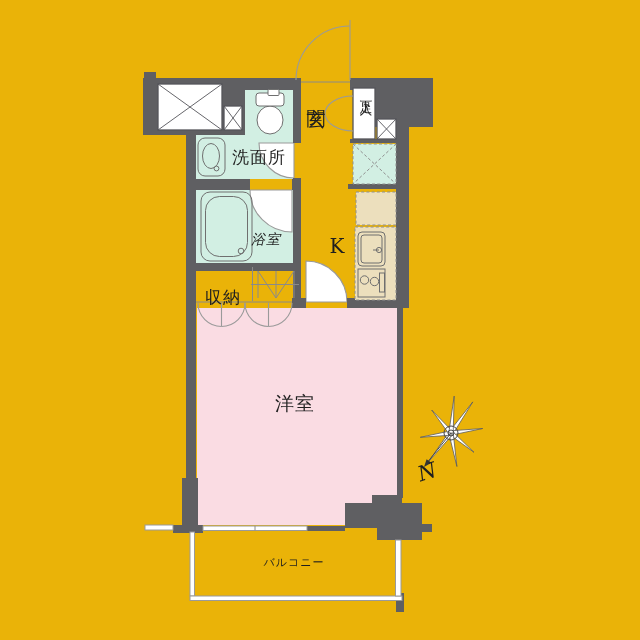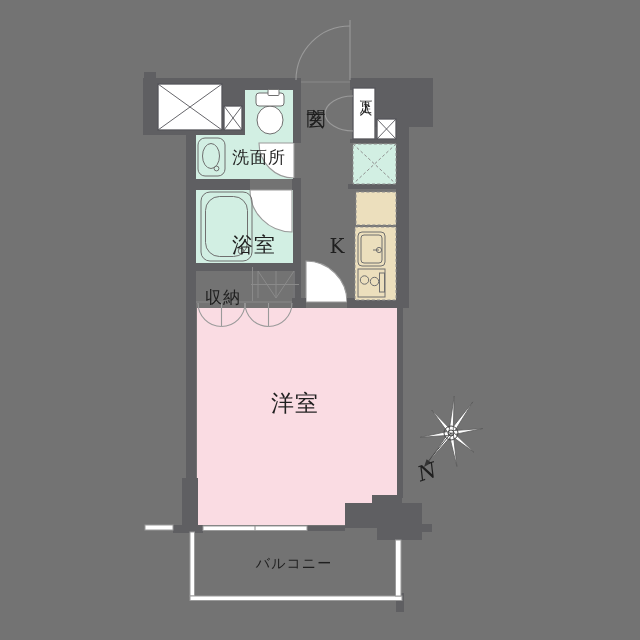--- a/index.html
+++ b/index.html
@@ -1,17 +1,17 @@
 <!DOCTYPE html>
 <html style="--wall: #5f5f62; --mint: #d2efe3; --pink: #fadce3; --beige: #ecdfbd;"><head>
 <meta charset="utf-8">
 <title>Floor Plan</title>
 <style>
   html,body{margin:0;padding:0;background:#fff;}
-  .stage{position:relative;width:640px;height:640px;background:#737373;overflow:hidden;
+  .stage{position:relative;width:640px;height:640px;background:#eab308;overflow:hidden;
          font-family:"DejaVu Serif","Liberation Serif",serif;}
   .stage svg{position:absolute;left:0;top:0;}
   
   .wall{fill:var(--wall,#5f5f62);}
   .mint{fill:var(--mint,#d2efe3);}
   .pink{fill:var(--pink,#fadce3);}
   .sector{fill:#fff;stroke:#9a9a9a;stroke-width:1.1;}
   .ln{stroke:#9a9a9a;stroke-width:1.1;fill:none;}
   .thin{stroke:#8a8a8a;stroke-width:1;fill:none;}
   .fx{stroke:#6f6f6f;stroke-width:1;fill:none;}
@@ -24,25 +24,25 @@
   .bal{fill:#fff;stroke:#9a9a9a;stroke-width:1;}
   .cmp{stroke:#5a5a5a;stroke-width:0.8;fill:#fff;}
   .cmpl{stroke:#4a4a4a;stroke-width:1;fill:none;}
   
   .lbl{position:absolute;color:#1f1f1f;white-space:nowrap;}
   .lbl.c{text-align:center;}
   .vert{writing-mode:vertical-rl;text-orientation:upright;letter-spacing:2px;}
   .genkan{left:304px;top:93px;font-size:19px;}
   .shoebox{left:357px;top:91px;font-size:12.5px;letter-spacing:1px;}
   .washroom{left:228px;top:146px;width:62px;font-size:17px;letter-spacing:1px;}
-  .bathroom{left:224px;top:231px;width:60px;font-size:21px;letter-spacing:1px;}
+  .bathroom{left:236px;top:231px;width:60px;font-size:14px;letter-spacing:1px;font-style:italic;}
   .kitchen{left:324px;top:234px;width:26px;font-size:20px;}
   .closet{left:194px;top:286px;width:58px;font-size:17px;letter-spacing:1px;}
-  .mainroom{left:245px;top:392px;width:100px;font-size:23px;line-height:22px;letter-spacing:1px;}
-  .balconylbl{left:234px;top:555px;width:120px;font-size:14px;letter-spacing:1px;}
+  .mainroom{left:245px;top:392px;width:100px;font-size:19px;line-height:22px;letter-spacing:1px;}
+  .balconylbl{left:234px;top:555px;width:120px;font-size:11px;letter-spacing:1px;}
   .north{left:418px;top:460px;font-size:21px;font-style:italic;transform:rotate(-18deg);}
 </style>
 </head>
 <body>
 
 <div class="stage">
   <svg width="640" height="640" viewBox="0 0 640 640">
 
     <g>
       <rect class="mint" x="245" y="90" width="48" height="45"></rect>

